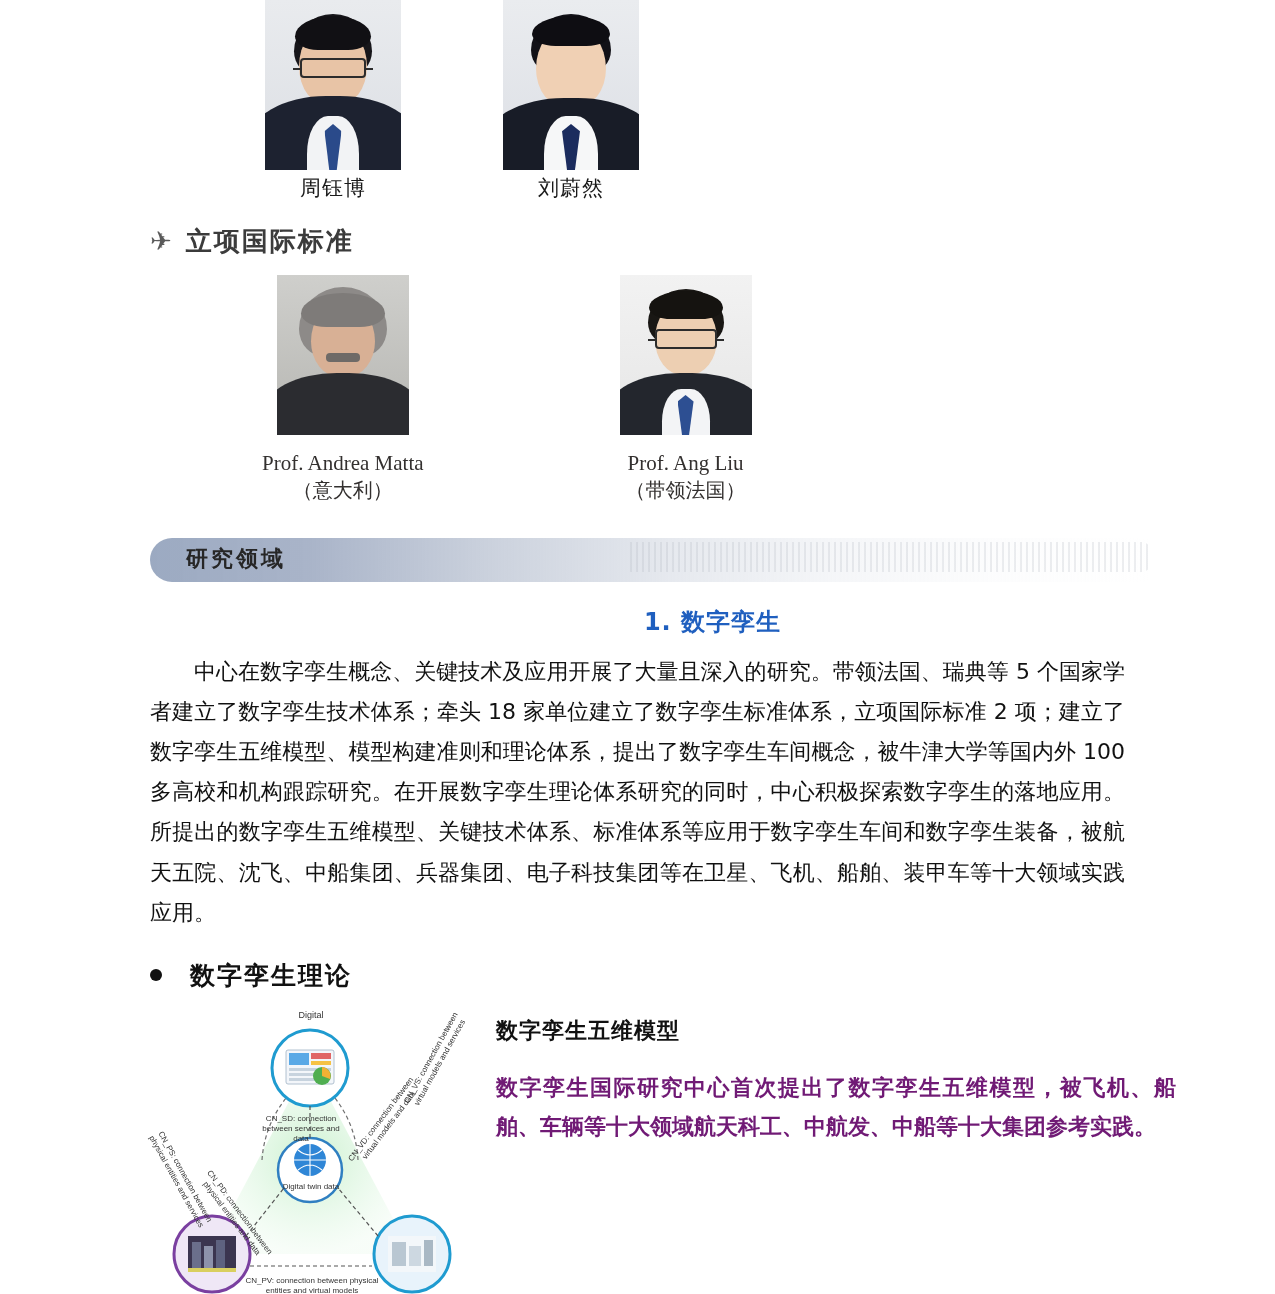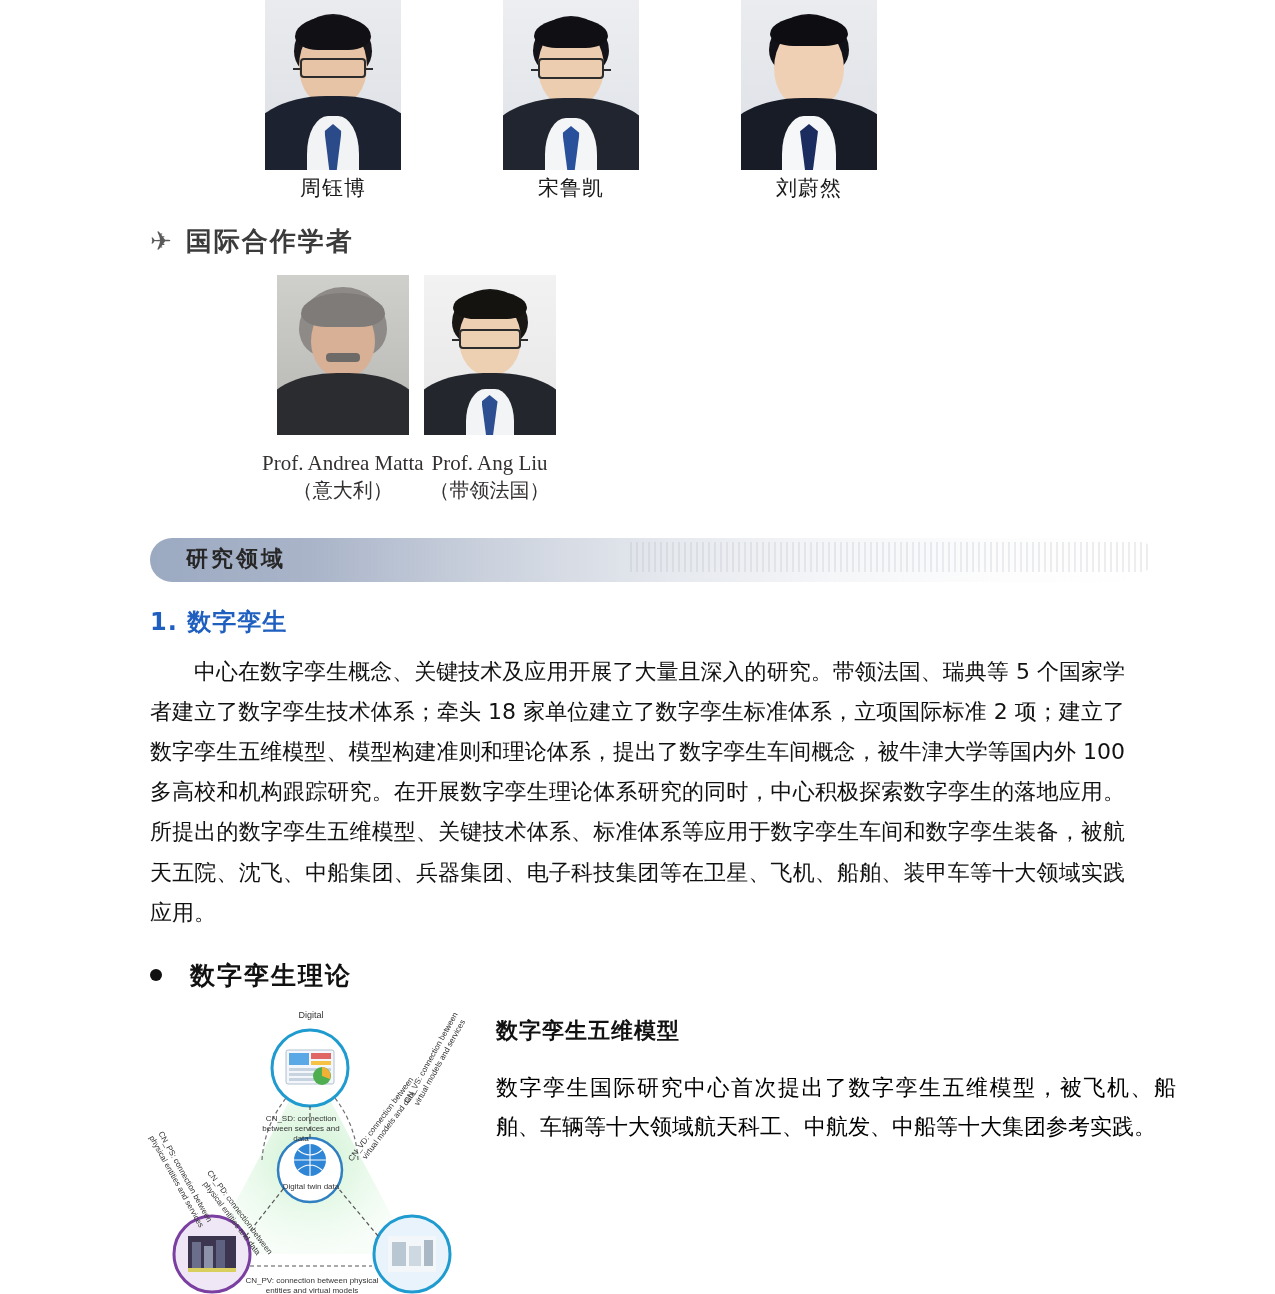--- a/index.html
+++ b/index.html
@@ -148,20 +148,21 @@
     letter-spacing: 3px;
   }
 
   .sub-head {
     font-family: "DejaVu Sans", sans-serif;
     font-size: 24px;
     font-weight: bold;
     color: #1f5fbf;
     margin: 16px 0 0 150px;
     letter-spacing: 1px;
+    text-align: center;
   }
 
   .body-text {
     margin: 14px 150px 0 150px;
     font-family: "DejaVu Sans", sans-serif;
     font-size: 22px;
     line-height: 1.82;
     color: #111111;
     text-align: justify;
     text-indent: 44px;
@@ -226,23 +227,24 @@
     font-size: 22px;
     font-weight: bold;
     color: #111;
     margin-top: 6px;
     letter-spacing: 1px;
   }
   .fig-para {
     font-family: "DejaVu Sans", sans-serif;
     font-size: 22px;
     line-height: 1.78;
-    color: #000000;
+    color: #701a75;
     margin-top: 22px;
     text-align: justify;
+    font-weight: bold;
   }
   .fig-cap {
     position: absolute;
     font-family: "Liberation Sans", sans-serif;
     font-size: 8px;
     color: #333;
     text-align: center;
     line-height: 1.25;
   }
 </style>
@@ -258,55 +260,42 @@
       <div class="head" style="top:24px;width:68px;height:82px;background:#e8c4a6;"></div>
       <div class="hair" style="top:16px;width:76px;height:34px;background:#111014;"></div>
       <div class="glasses" style="top:58px;width:62px;height:16px;"></div>
       <div class="shoulders" style="width:170px;height:74px;background:#1d2230;"></div>
       <div class="shirt" style="width:52px;height:54px;background:#f2f3f5;"></div>
       <div class="tie" style="bottom:0;width:17px;height:46px;background:#2a4a8a;"></div>
     </div>
     <div class="caption-cn">周钰博</div>
   </div>
 
-  <div class="person">
-    <div class="photo-frame" style="width:136px;height:170px;">
-      <div class="bg" style="background:linear-gradient(180deg,#eceef1 0%,#dfe2e7 100%);"></div>
-      <div class="hair" style="top:16px;width:76px;height:58px;background:#14131a;"></div>
-      <div class="head" style="top:26px;width:66px;height:80px;background:#edcdb0;"></div>
-      <div class="hair" style="top:18px;width:74px;height:30px;background:#100f14;"></div>
-      <div class="glasses" style="top:58px;width:62px;height:17px;"></div>
-      <div class="shoulders" style="width:168px;height:72px;background:#20252f;"></div>
-      <div class="shirt" style="width:52px;height:52px;background:#f4f5f7;"></div>
-      <div class="tie" style="bottom:0;width:17px;height:44px;background:#28509b;"></div>
-    </div>
-    <div class="caption-cn">宋鲁凯</div>
-  </div>
 
   <div class="person">
     <div class="photo-frame" style="width:136px;height:170px;">
       <div class="bg" style="background:linear-gradient(180deg,#eaecef 0%,#dcdfe5 100%);"></div>
       <div class="hair" style="top:14px;width:80px;height:60px;background:#121117;"></div>
       <div class="head" style="top:26px;width:70px;height:82px;background:#f0d0b4;"></div>
       <div class="hair" style="top:16px;width:78px;height:30px;background:#0e0d12;"></div>
       <div class="shoulders" style="width:172px;height:72px;background:#181c27;"></div>
       <div class="shirt" style="width:54px;height:54px;background:#f6f7f8;"></div>
       <div class="tie" style="bottom:0;width:18px;height:46px;background:#1b2c5e;"></div>
     </div>
     <div class="caption-cn">刘蔚然</div>
   </div>
 
 </div>
 
 <div class="intl-head">
   <span class="plane-icon">✈</span>
-  <span class="intl-title">国际合作学者</span>
-</div>
-
-<div class="photo-row" style="margin-left:262px; margin-top:16px;">
+  <span class="intl-title">立项国际标准</span>
+</div>
+
+<div class="photo-row" style="margin-left:262px; gap:196px; margin-top:16px;">
 
   <div class="person">
     <div class="photo-frame" style="width:132px;height:160px;">
       <div class="bg" style="background:linear-gradient(180deg,#cfcfcc 0%,#b6b6b2 100%);"></div>
       <div class="hair" style="top:12px;width:88px;height:70px;background:#8d8a88;"></div>
       <div class="head" style="top:28px;width:64px;height:74px;background:#d8b095;"></div>
       <div class="hair" style="top:18px;width:84px;height:34px;background:#7e7b79;"></div>
       <div style="position:absolute;left:50%;transform:translateX(-50%);top:78px;width:34px;height:9px;background:#6e6a67;border-radius:4px;"></div>
       <div class="shoulders" style="width:158px;height:62px;background:#2b2c30;"></div>
     </div>

